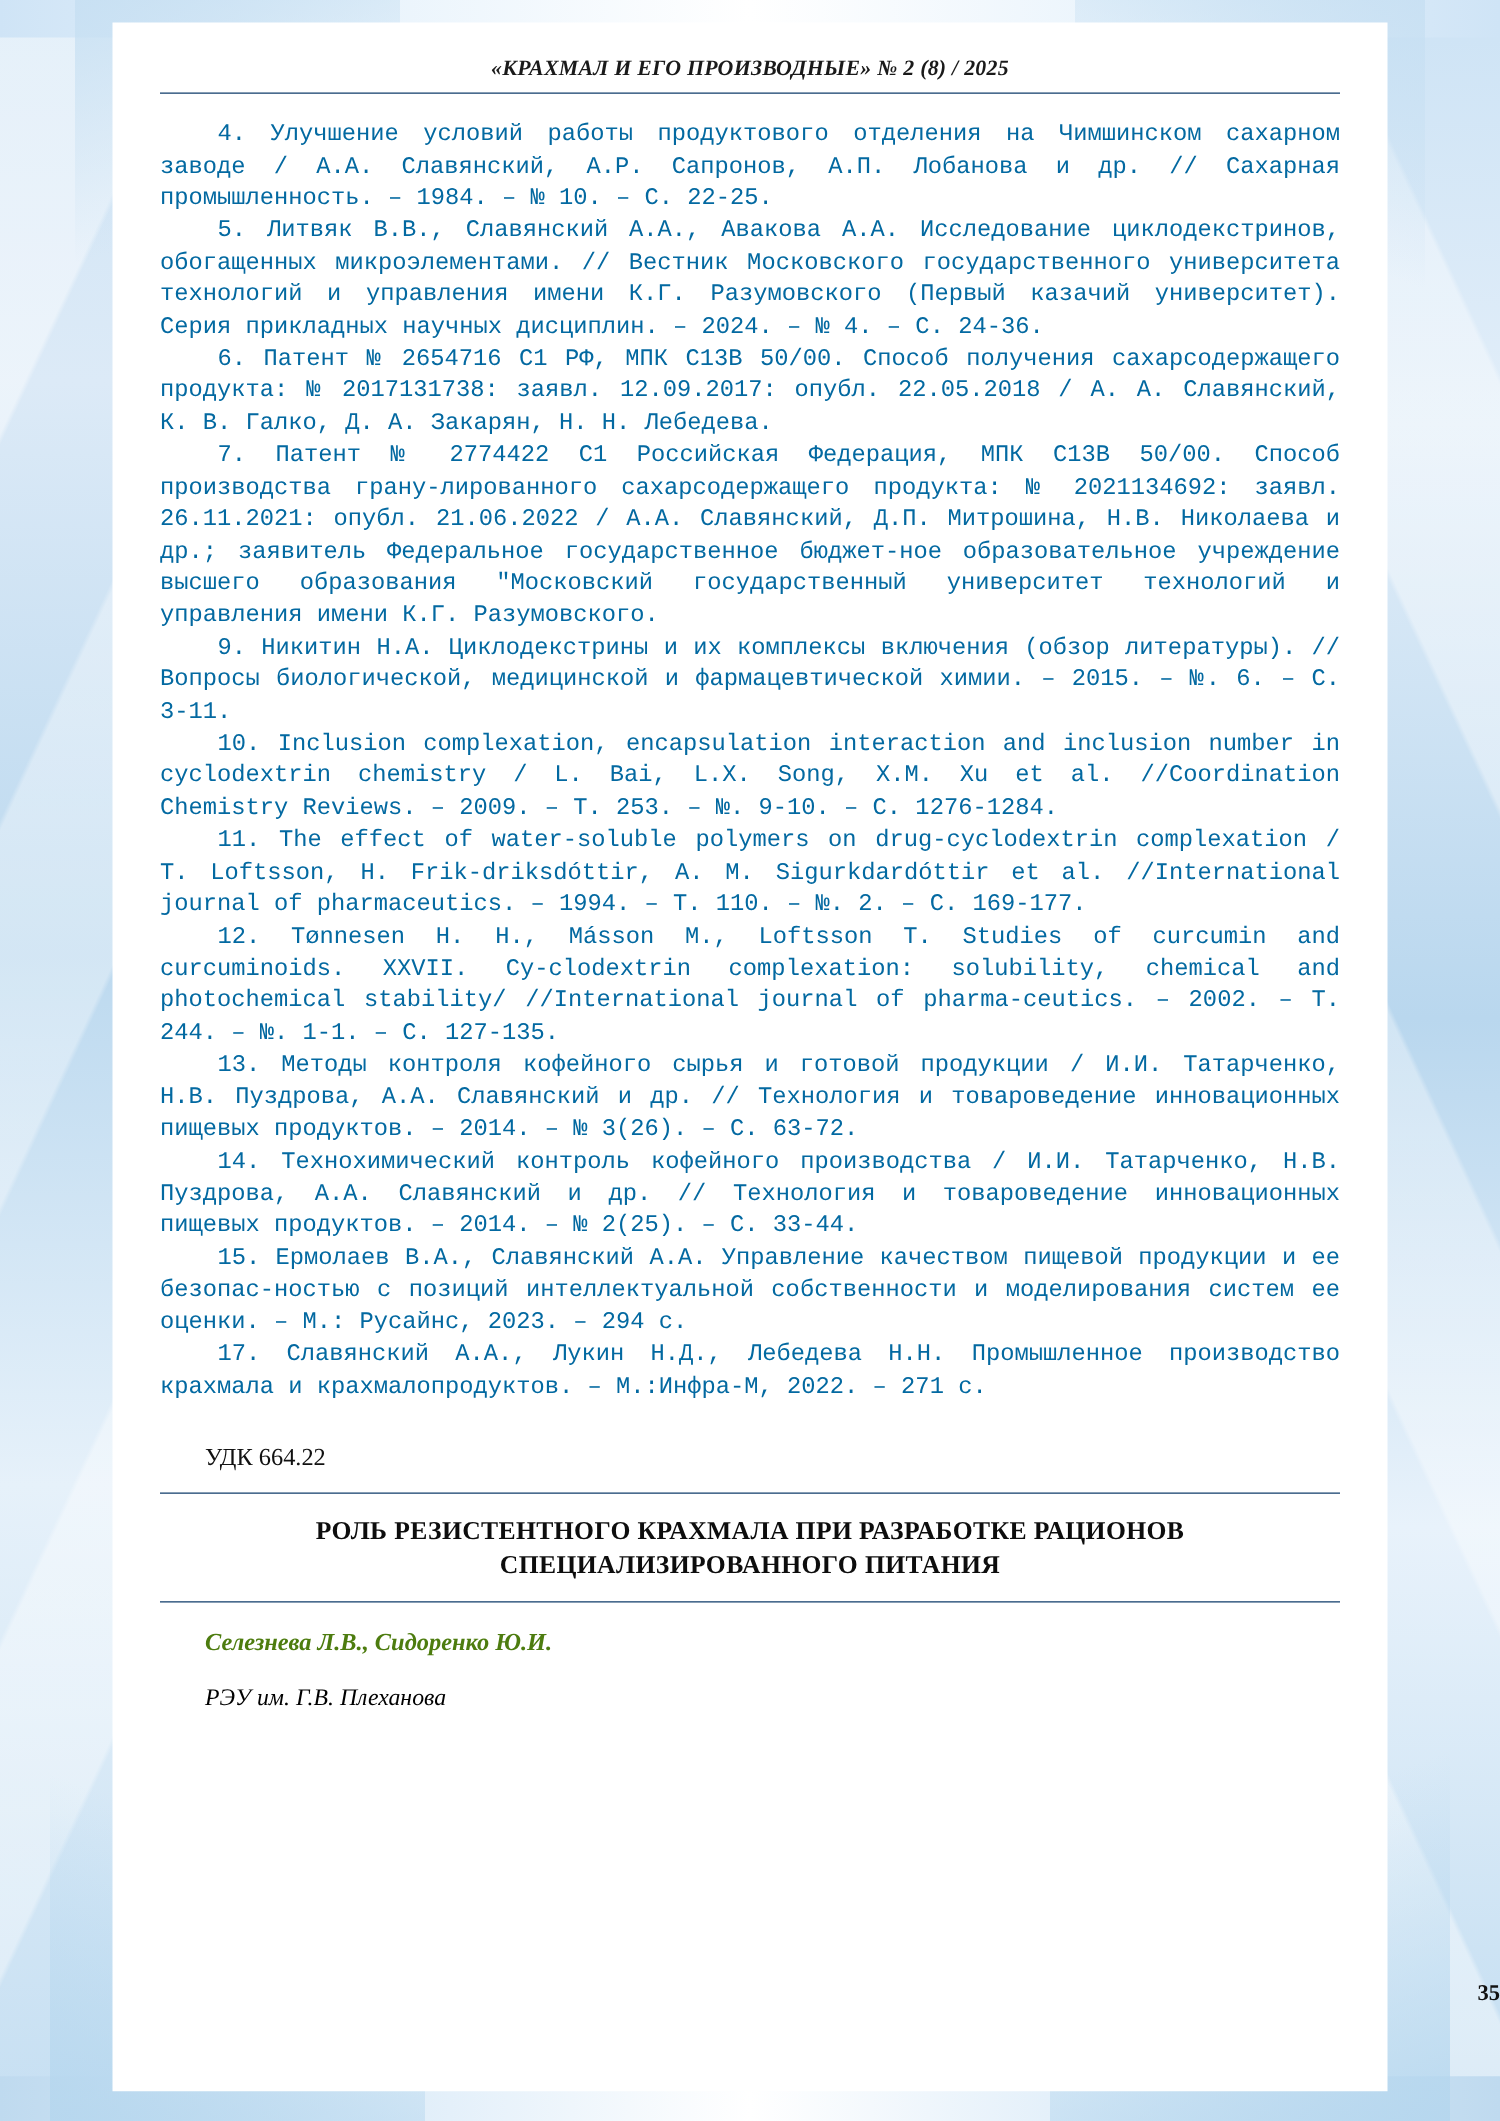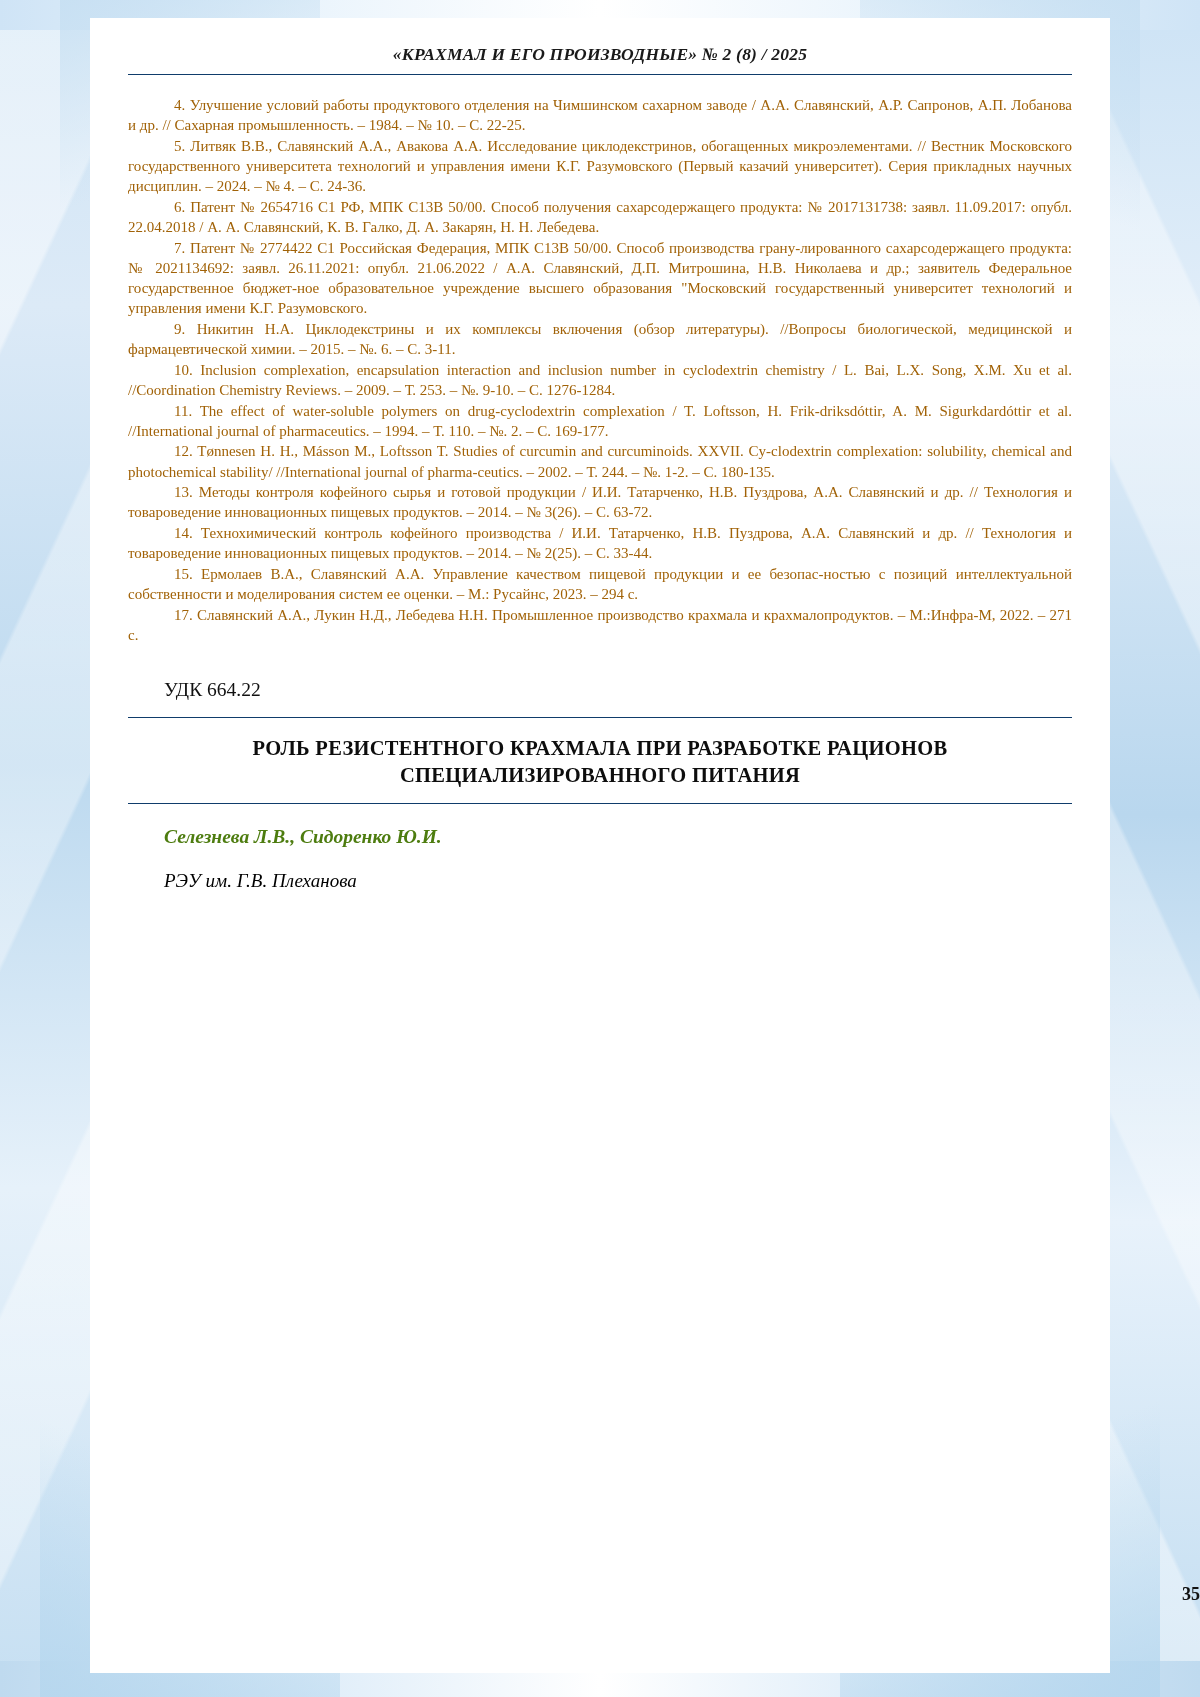--- a/index.html
+++ b/index.html
@@ -117,25 +117,26 @@
     letter-spacing: .2px;
     color: #1a1a1a;
     padding-bottom: 9px;
   }
   .rule-head {
     border-bottom: 1.6px solid #0f3c6b;
     margin-bottom: 20px;
   }
 
   .refs {
-    font-size: 15px;
+    font-size: 19px;
     line-height: 1.345;
-    color: #a16207;
+    color: #0369a1;
     text-align: justify;
     text-justify: inter-word;
+    font-family: Liberation Mono, monospace;
   }
   .refs p {
     margin: 0 0 0.5px 0;
     text-indent: 46px;
     hyphens: manual;
   }
 
   .udk {
     margin-top: 34px;
     font-size: 19.5px;
@@ -203,26 +204,26 @@
 
 <div class="sheet">
   <div class="content">
 
     <div class="running-head">«КРАХМАЛ И ЕГО ПРОИЗВОДНЫЕ» № 2 (8) / 2025</div>
     <div class="rule-head"></div>
 
     <div class="refs">
       <p>4. Улучшение условий работы продуктового отделения на Чимшинском сахарном заводе / А.А. Славянский, А.Р. Сапронов, А.П. Лобанова и др. // Сахарная промышленность. – 1984. – № 10. – С. 22-25.</p>
       <p>5. Литвяк В.В., Славянский А.А., Авакова А.А. Исследование циклодекстринов, обогащенных микроэлементами. // Вестник Московского государственного университета технологий и управления имени К.Г. Разумовского (Первый казачий университет). Серия прикладных научных дисциплин. – 2024. – № 4. – С. 24-36.</p>
-      <p>6. Патент № 2654716 С1 РФ, МПК C13B 50/00. Способ получения сахарсодержащего продукта: № 2017131738: заявл. 11.09.2017: опубл. 22.04.2018 / А. А. Славянский, К. В. Галко, Д. А. Закарян, Н. Н. Лебедева.</p>
+      <p>6. Патент № 2654716 С1 РФ, МПК C13B 50/00. Способ получения сахарсодержащего продукта: № 2017131738: заявл. 12.09.2017: опубл. 22.05.2018 / А. А. Славянский, К. В. Галко, Д. А. Закарян, Н. Н. Лебедева.</p>
       <p>7. Патент № 2774422 С1 Российская Федерация, МПК C13B 50/00. Способ производства грану-лированного сахарсодержащего продукта: № 2021134692: заявл. 26.11.2021: опубл. 21.06.2022 / А.А. Славянский, Д.П. Митрошина, Н.В. Николаева и др.; заявитель Федеральное государственное бюджет-ное образовательное учреждение высшего образования "Московский государственный университет технологий и управления имени К.Г. Разумовского.</p>
       <p>9. Никитин Н.А. Циклодекстрины и их комплексы включения (обзор литературы). //Вопросы биологической, медицинской и фармацевтической химии. – 2015. – №. 6. – С. 3-11.</p>
       <p>10. Inclusion complexation, encapsulation interaction and inclusion number in cyclodextrin chemistry / L. Bai, L.X. Song, X.M. Xu et al. //Coordination Chemistry Reviews. – 2009. – Т. 253. – №. 9-10. – С. 1276-1284.</p>
       <p>11. The effect of water-soluble polymers on drug-cyclodextrin complexation / T. Loftsson, H. Frik-driksdóttir, A. M. Sigurkdardóttir et al. //International journal of pharmaceutics. – 1994. – Т. 110. – №. 2. – С. 169-177.</p>
-      <p>12. Tønnesen H. H., Másson M., Loftsson T. Studies of curcumin and curcuminoids. XXVII. Cy-clodextrin complexation: solubility, chemical and photochemical stability/ //International journal of pharma-ceutics. – 2002. – Т. 244. – №. 1-2. – С. 180-135.</p>
+      <p>12. Tønnesen H. H., Másson M., Loftsson T. Studies of curcumin and curcuminoids. XXVII. Cy-clodextrin complexation: solubility, chemical and photochemical stability/ //International journal of pharma-ceutics. – 2002. – Т. 244. – №. 1-1. – С. 127-135.</p>
       <p>13. Методы контроля кофейного сырья и готовой продукции / И.И. Татарченко, Н.В. Пуздрова, А.А. Славянский и др. // Технология и товароведение инновационных пищевых продуктов. – 2014. – № 3(26). – С. 63-72.</p>
       <p>14. Технохимический контроль кофейного производства / И.И. Татарченко, Н.В. Пуздрова, А.А. Славянский и др. // Технология и товароведение инновационных пищевых продуктов. – 2014. – № 2(25). – С. 33-44.</p>
       <p>15. Ермолаев В.А., Славянский А.А. Управление качеством пищевой продукции и ее безопас-ностью с позиций интеллектуальной собственности и моделирования систем ее оценки. – М.: Русайнс, 2023. – 294 с.</p>
       <p>17. Славянский А.А., Лукин Н.Д., Лебедева Н.Н. Промышленное производство крахмала и крахмалопродуктов. – М.:Инфра-М, 2022. – 271 с.</p>
     </div>
 
     <div class="udk">УДК 664.22</div>
     <div class="rule-udk"></div>
 
     <div class="article-title">РОЛЬ РЕЗИСТЕНТНОГО КРАХМАЛА ПРИ РАЗРАБОТКЕ РАЦИОНОВ СПЕЦИАЛИЗИРОВАННОГО ПИТАНИЯ</div>

